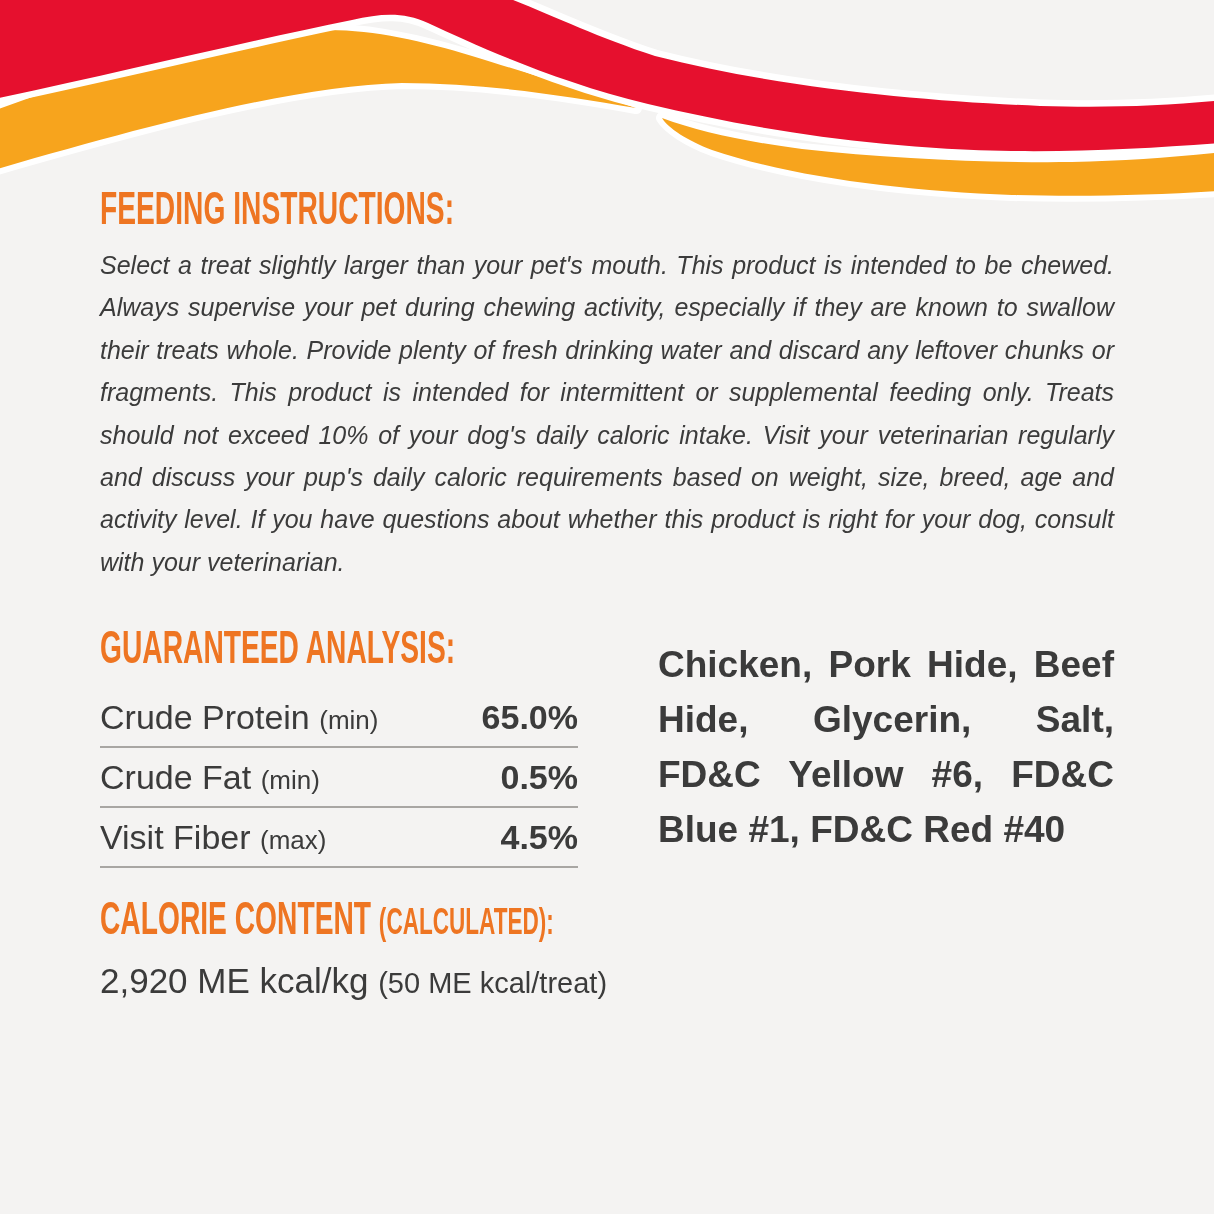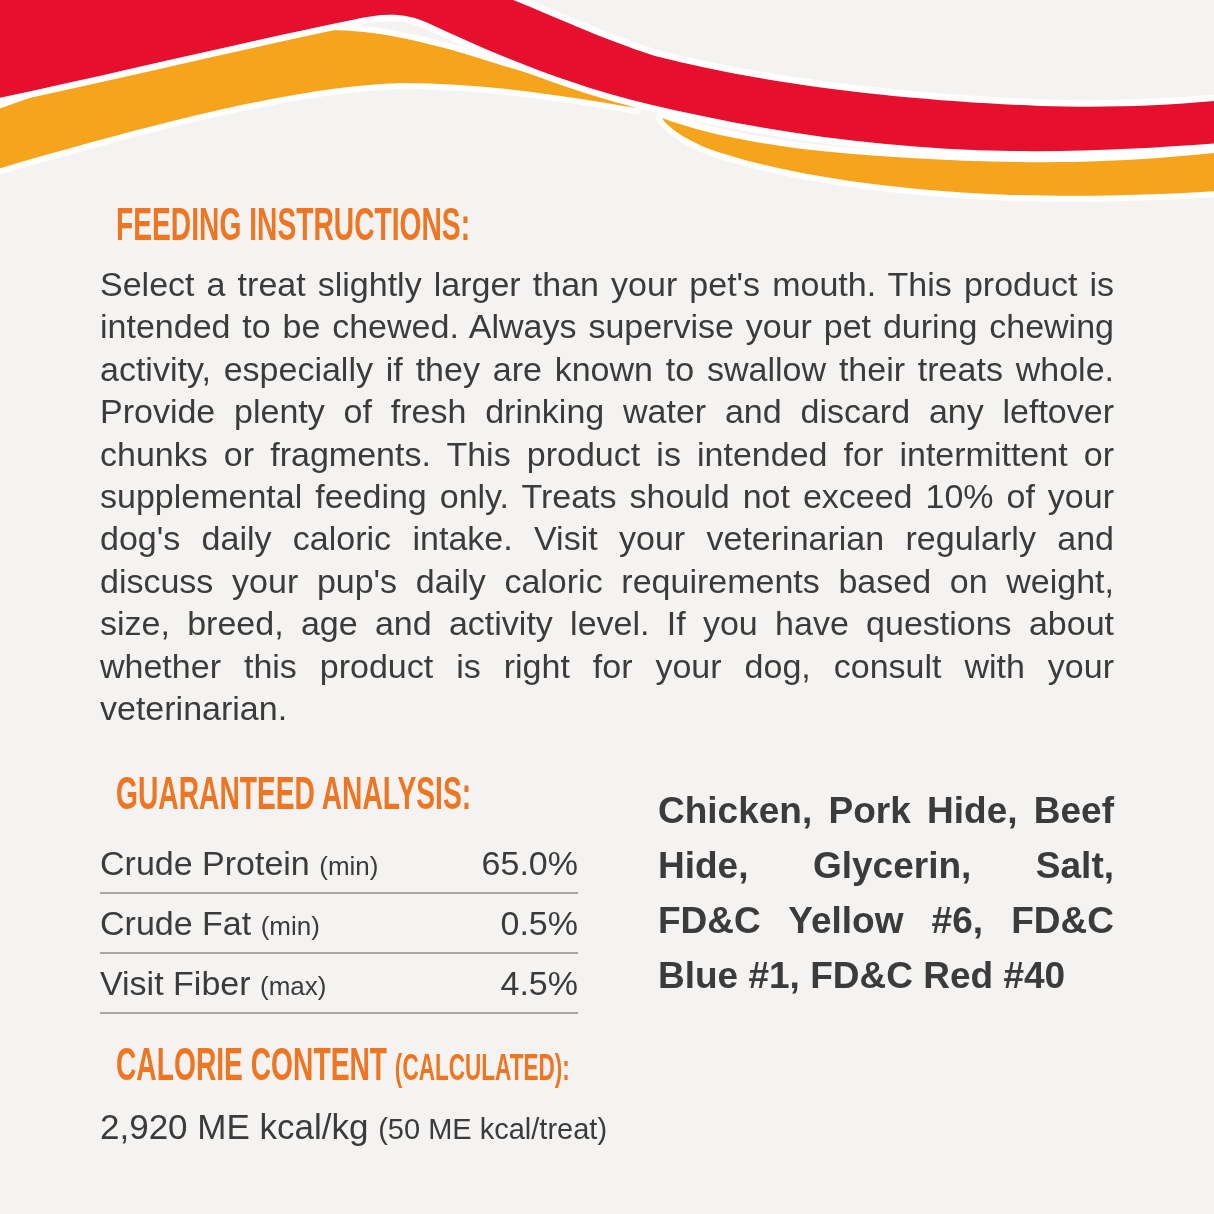--- a/index.html
+++ b/index.html
@@ -18,53 +18,54 @@
     position:relative;overflow:hidden;
     font-family:"Liberation Sans",sans-serif;
     color:var(--text);
   }
   .waves{position:absolute;top:0;left:0;width:1214px;height:230px;}
   .wave-red{fill:var(--wave_red);stroke:var(--wave_gap);stroke-width:13;stroke-linejoin:round;paint-order:stroke;}
   .wave-orange{fill:var(--wave_orange);stroke:var(--wave_gap);stroke-width:12;stroke-linejoin:round;paint-order:stroke;}
 
   .content{position:absolute;left:100px;top:184px;width:1014px;}
 
-  .section-title{margin:16px;line-height:1;white-space:nowrap;}
+  .section-title{margin:0;line-height:1;white-space:nowrap;}
   .condensed{
     display:inline-block;
     transform:scaleX(0.60);
     transform-origin:0 50%;
     font-weight:bold;
     color:var(--accent);
     font-size:47px;
     letter-spacing:0;
   }
   .condensed .sub{font-size:0.80em;}
 
   .body-text{
     margin:13px 0 0 0;
-    font-size:34px;
+    font-size:25px;
     line-height:42.4px;
     text-align:justify;
     color:var(--text);
+    font-style:italic;
   }
 
   .columns{position:relative;margin-top:40px;}
   .left-col{width:478px;}
   .right-col{position:absolute;left:558px;top:0;width:456px;}
 
   .analysis-table{margin-top:18px;}
   .analysis-row{
     display:flex;justify-content:space-between;align-items:baseline;
     padding:10px 0 9px 0;
     font-size:34px;
   }
   .analysis-row.ruled{border-bottom:2px solid var(--rule);gap:24px;}
   .row-label .qualifier{font-size:26px;}
-  .row-value{font-size:34px;}
+  .row-value{font-size:34px;font-weight:bold;}
 
   .calorie-title{margin-top:26px;}
   .calorie-line{
     margin-top:20px;
     font-size:35px;
     white-space:nowrap;
   }
   .calorie-line .note{font-size:29px;}
 
   .ingredients-text{

